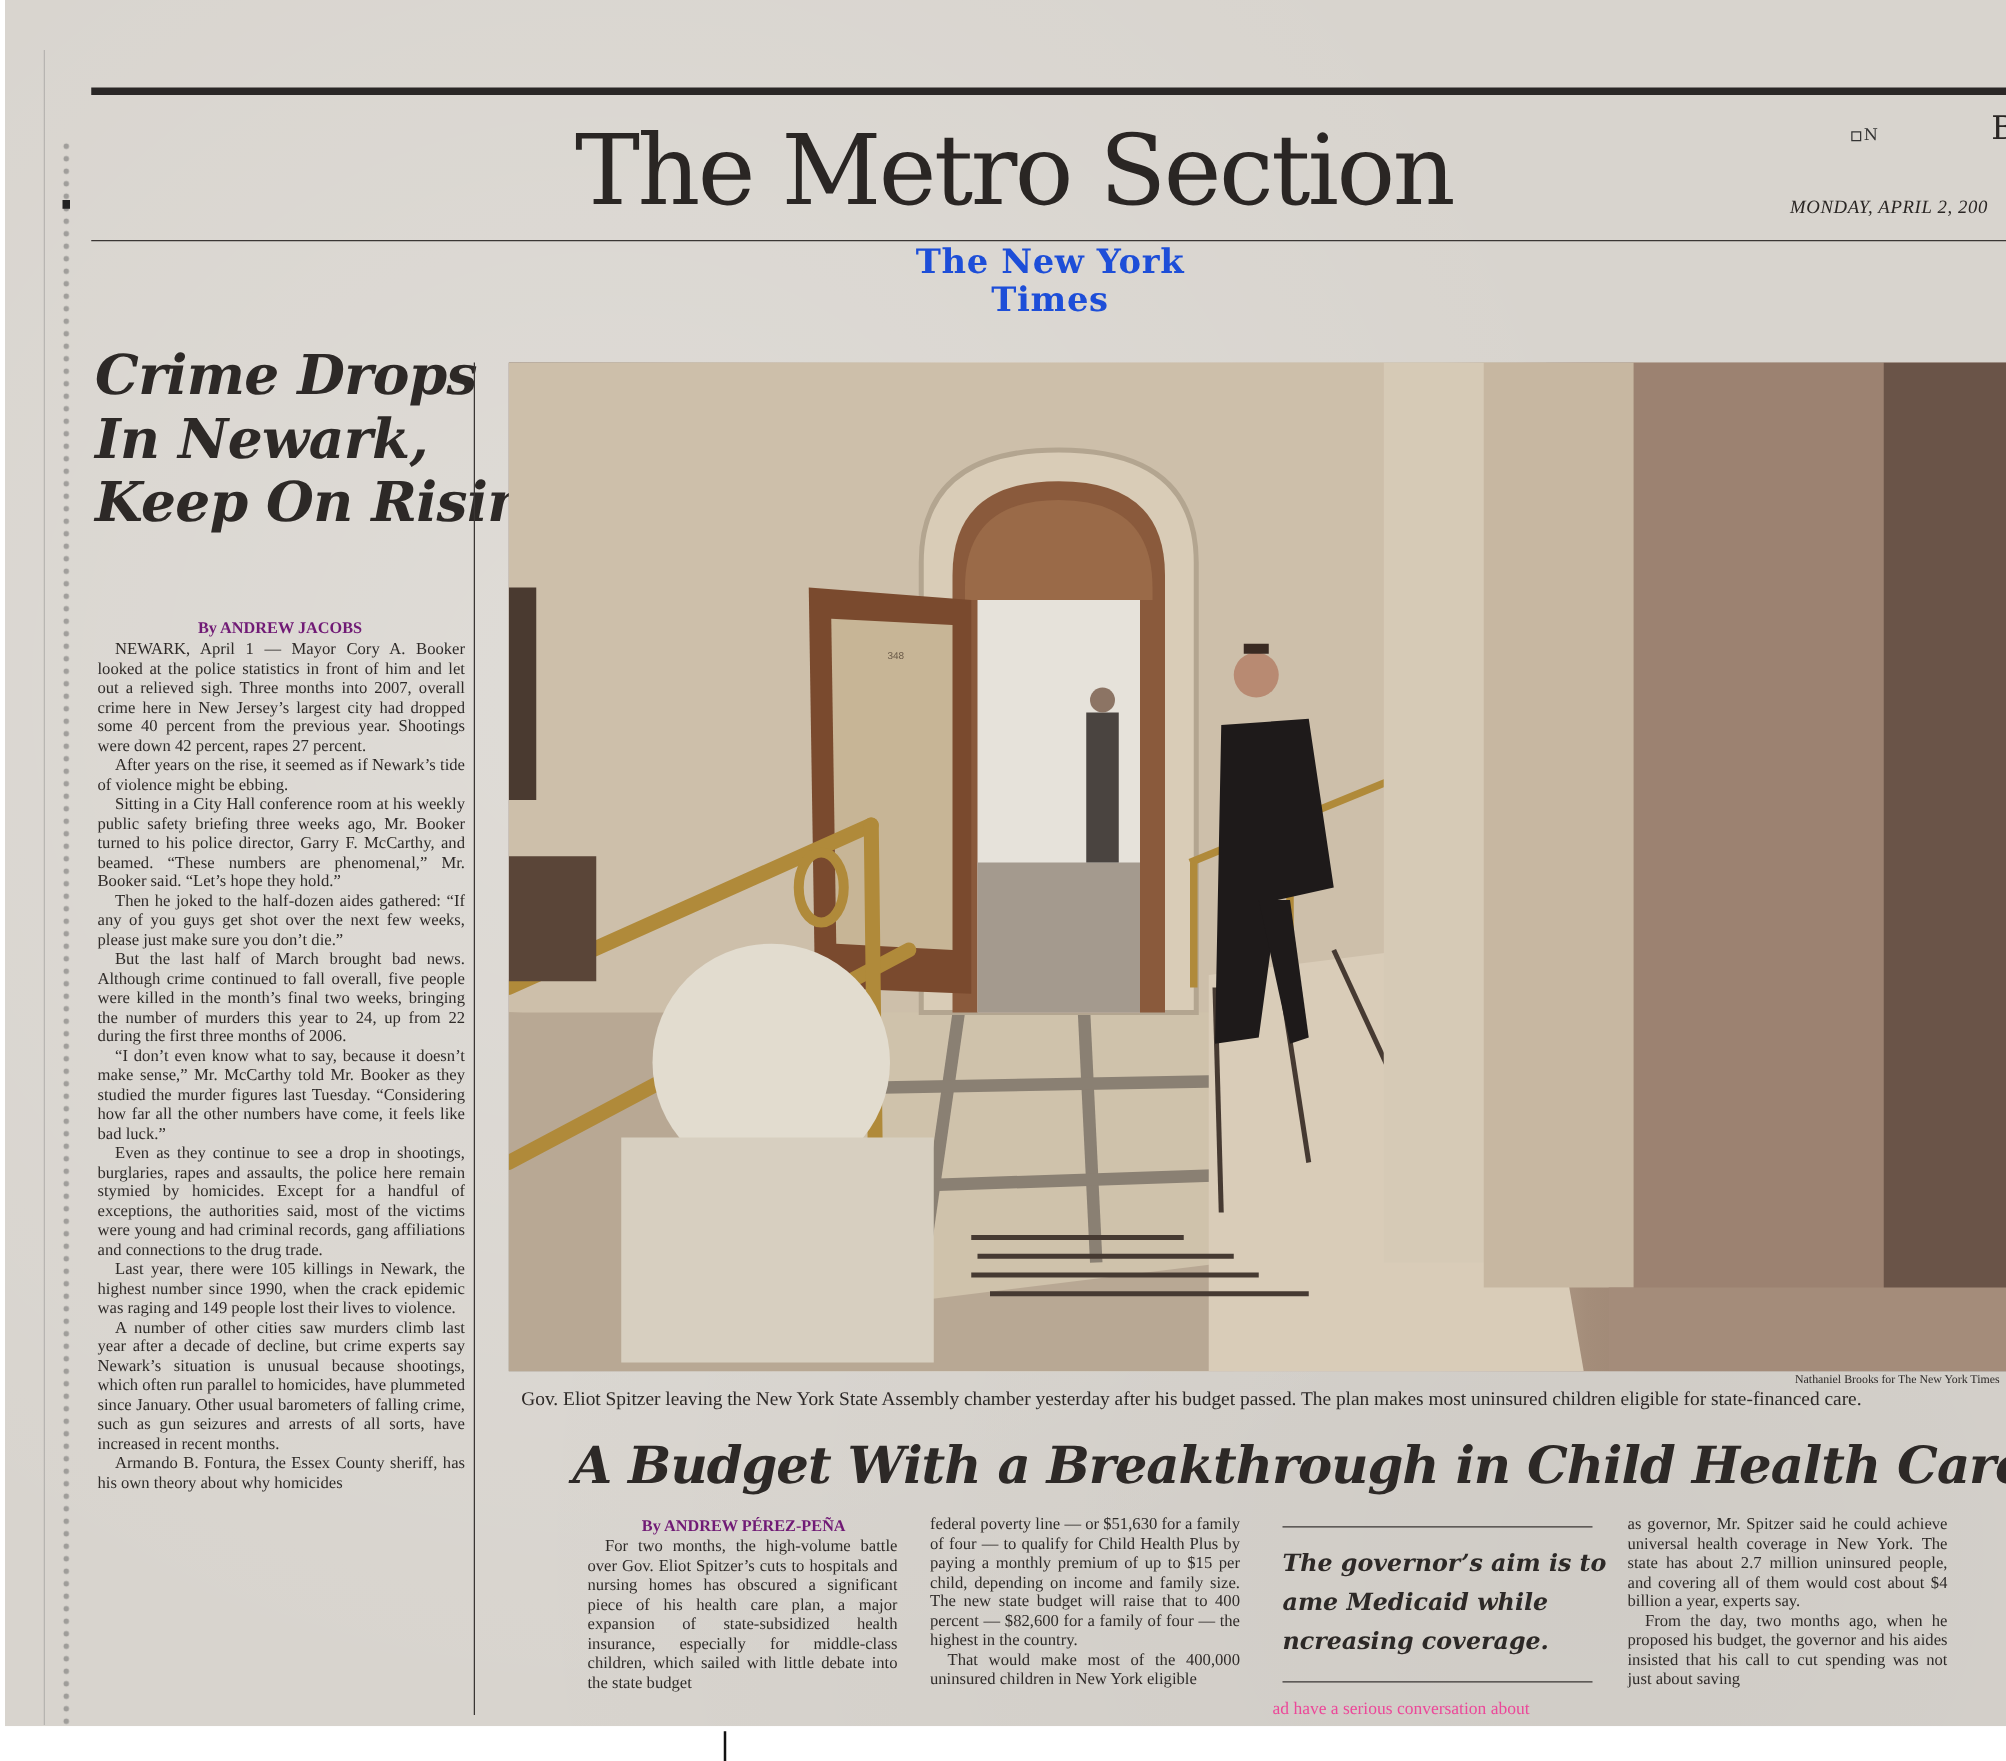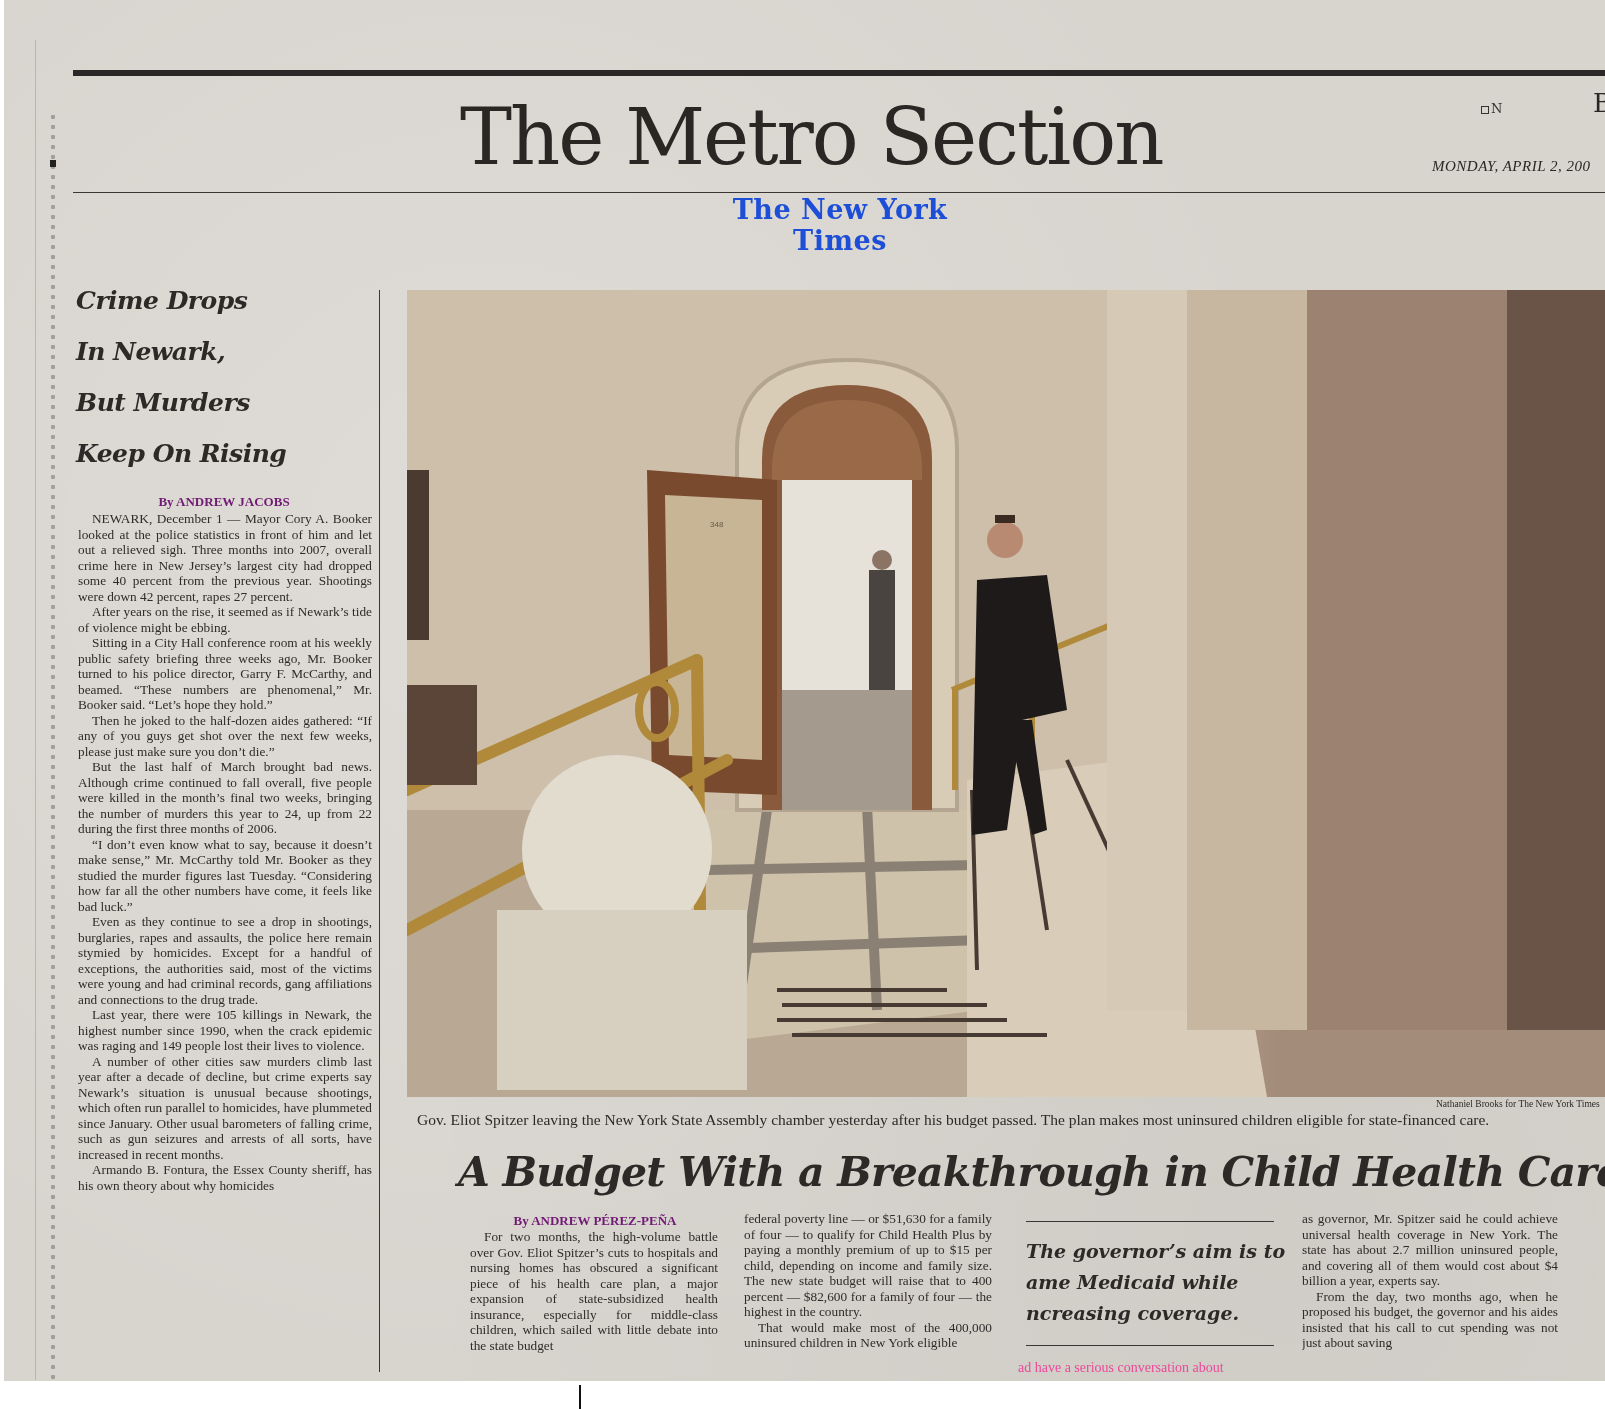--- a/index.html
+++ b/index.html
@@ -41,21 +41,21 @@
   .ear-letter { position: absolute; left: 1593px; top: 88px; font-family: "DejaVu Serif", serif; font-size: 26px; color: #2a2624; }
   .dateline {
     position: absolute; left: 1432px; top: 158px; width: 200px; white-space: nowrap;
     font-family: "Liberation Serif", serif; font-style: italic; font-size: 15px; color: #2a2624; letter-spacing: 0.5px;
   }
 
   .col-rule { position: absolute; left: 379px; top: 290px; width: 1px; height: 1082px; background: #3a3634; }
 
   .headline1 {
     position: absolute; left: 76px; top: 275px; width: 300px;
-    font-family: "DejaVu Serif", serif; font-style: italic; font-weight: bold; font-size: 25px;
+    font-family: "DejaVu Serif", serif; font-style: italic; font-weight: bold; font-size: 44px;
     line-height: 51px; color: #2d2927; letter-spacing: -0.5px;
   }
   .headline1 div { white-space: nowrap; }
   .byline {
     font-family: "Liberation Serif", serif; font-weight: bold; font-size: 13px; color: #701a75; text-align: center;
   }
   .byline1 { position: absolute; left: 76px; top: 494px; width: 296px; }
   .body-text {
     font-family: "Liberation Serif", serif; font-size: 13.3px; line-height: 15.5px; color: #2f2b29;
     text-align: justify; hyphens: auto;
@@ -109,26 +109,25 @@
 <div class="masthead">The Metro Section</div>
 <div class="ear-box"><span class="sq"></span><span>N</span></div>
 <div class="ear-letter">B</div>
 <div class="dateline">MONDAY, APRIL 2, 200</div>
 <div class="mast-rule"></div>
 <div class="nameplate">The New York Times</div>
 
 <div class="headline1">
   <div>Crime Drops</div>
   <div>In Newark,</div>
-  <div>But Murders</div>
   <div>Keep On Rising</div>
 </div>
 <div class="byline byline1">By ANDREW JACOBS</div>
 <div class="article1 body-text">
-  <p>NEWARK, December 1 — Mayor Cory A. Booker looked at the police statistics in front of him and let out a relieved sigh. Three months into 2007, overall crime here in New Jersey’s largest city had dropped some 40 percent from the previous year. Shootings were down 42 percent, rapes 27 percent.</p>
+  <p>NEWARK, April 1 — Mayor Cory A. Booker looked at the police statistics in front of him and let out a relieved sigh. Three months into 2007, overall crime here in New Jersey’s largest city had dropped some 40 percent from the previous year. Shootings were down 42 percent, rapes 27 percent.</p>
   <p>After years on the rise, it seemed as if Newark’s tide of violence might be ebbing.</p>
   <p>Sitting in a City Hall conference room at his weekly public safety briefing three weeks ago, Mr. Booker turned to his police director, Garry F. McCarthy, and beamed. “These numbers are phenomenal,” Mr. Booker said. “Let’s hope they hold.”</p>
   <p>Then he joked to the half-dozen aides gathered: “If any of you guys get shot over the next few weeks, please just make sure you don’t die.”</p>
   <p>But the last half of March brought bad news. Although crime continued to fall overall, five people were killed in the month’s final two weeks, bringing the number of murders this year to 24, up from 22 during the first three months of 2006.</p>
   <p>“I don’t even know what to say, because it doesn’t make sense,” Mr. McCarthy told Mr. Booker as they studied the murder figures last Tuesday. “Considering how far all the other numbers have come, it feels like bad luck.”</p>
   <p>Even as they continue to see a drop in shootings, burglaries, rapes and assaults, the police here remain stymied by homicides. Except for a handful of exceptions, the authorities said, most of the victims were young and had criminal records, gang affiliations and connections to the drug trade.</p>
   <p>Last year, there were 105 killings in Newark, the highest number since 1990, when the crack epidemic was raging and 149 people lost their lives to violence.</p>
   <p>A number of other cities saw murders climb last year after a decade of decline, but crime experts say Newark’s situation is unusual because shootings, which often run parallel to homicides, have plummeted since January. Other usual barometers of falling crime, such as gun seizures and arrests of all sorts, have increased in recent months.</p>
   <p>Armando B. Fontura, the Essex County sheriff, has his own theory about why homicides</p>
 </div>

